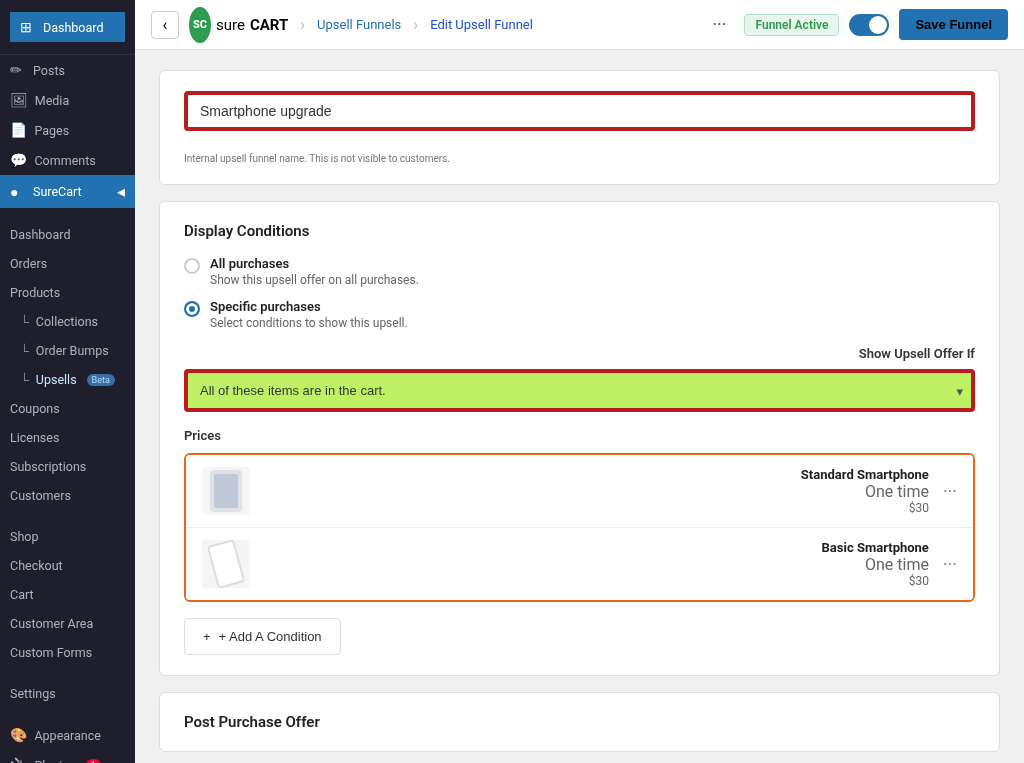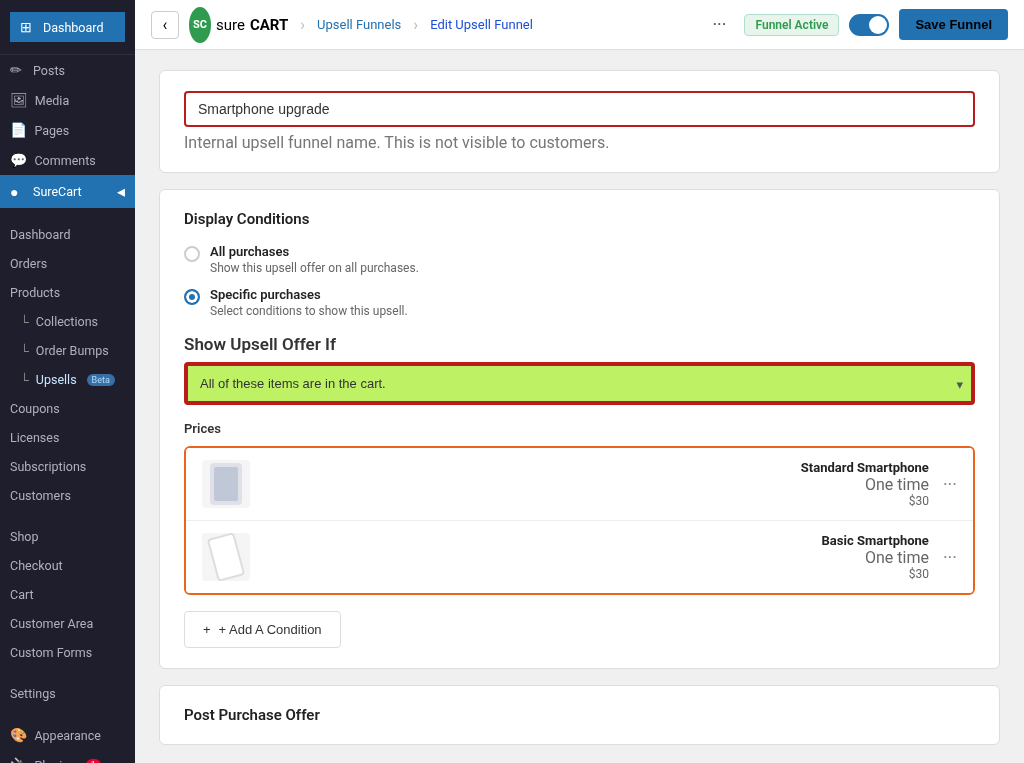--- a/index.html
+++ b/index.html
@@ -78,38 +78,38 @@
 
     .card {
       background: #fff;
       border-radius: 6px;
       border: 1px solid #ddd;
       padding: 20px 24px;
       margin-bottom: 16px;
     }
     .text-input {
       width: 100%;
-      border: 2px solid #b91c1c;
+      border: 4px solid #b91c1c;
       border-radius: 4px;
       padding: 8px 12px;
       font-size: 14px;
       color: #333;
       background: #fff;
     }
-    .helper-text { font-size: 16px; color: #777; margin-top: 6px; }
+    .helper-text { font-size: 10px; color: #777; margin-top: 22px; }
 
     .section-title { font-size: 15px; font-weight: 600; color: #222; margin-bottom: 16px; }
 
     .radio-option { display: flex; align-items: flex-start; gap: 10px; margin-bottom: 12px; }
     .radio-circle { width: 16px; height: 16px; border-radius: 50%; border: 2px solid #ccc; margin-top: 2px; flex-shrink: 0; background: #fff; }
     .radio-circle.selected { border-color: #2271b1; background: #2271b1; box-shadow: inset 0 0 0 3px #fff; }
     .radio-label { font-size: 13px; font-weight: 600; color: #222; }
     .radio-desc { font-size: 12px; color: #666; margin-top: 2px; }
 
-    .show-upsell-label { font-size: 17px; font-weight: 600; color: #333; margin-bottom: 8px; margin-top: 16px; }
+    .show-upsell-label { font-size: 13px; font-weight: 600; color: #333; margin-bottom: 8px; margin-top: 16px; text-align: right; }
     .select-wrapper { position: relative; }
     .select-input {
       width: 100%;
       border: 4px solid #b91c1c;
       border-radius: 4px;
       padding: 10px 36px 10px 12px;
       font-size: 13px;
       color: #333;
       background: #bef264;
       appearance: none;

